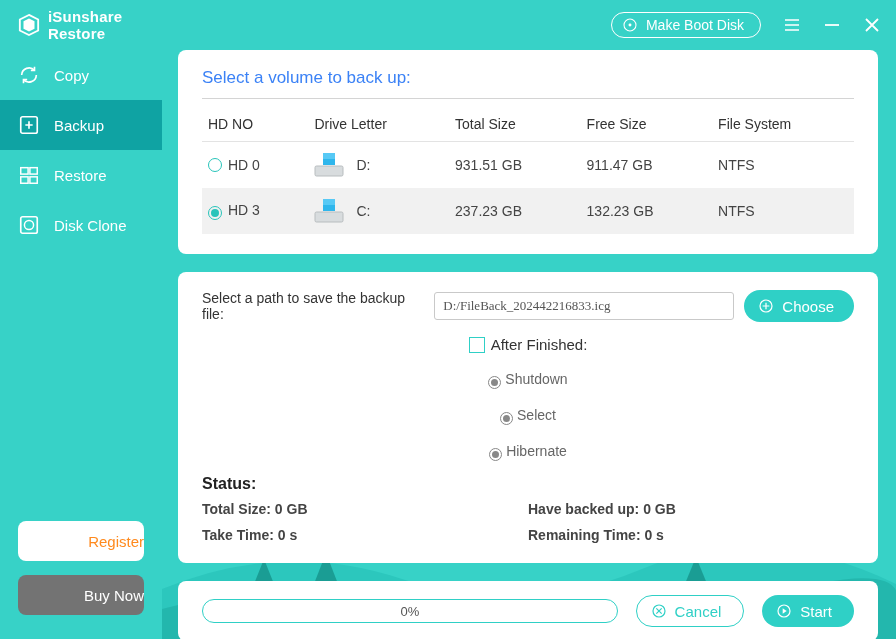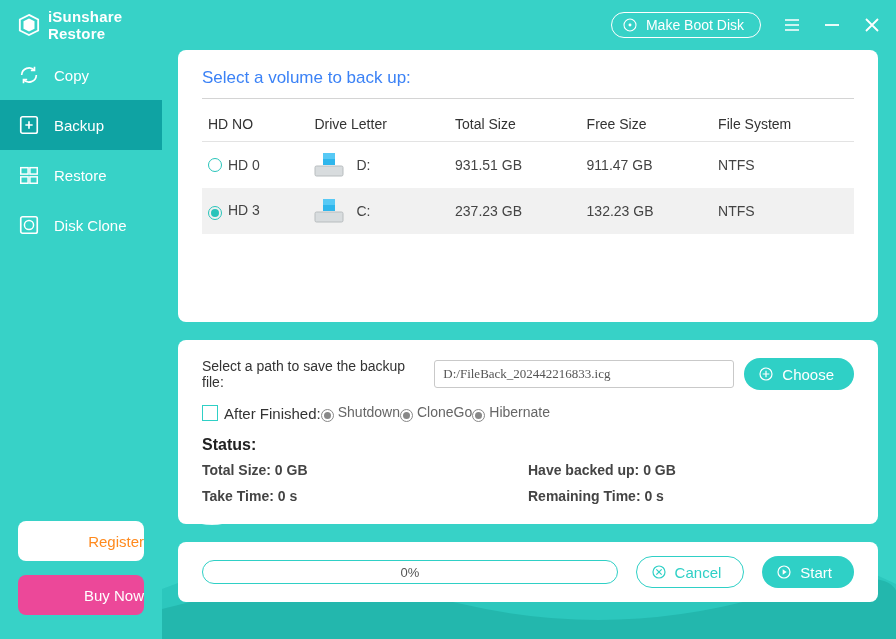--- a/index.html
+++ b/index.html
@@ -14,21 +14,21 @@
 .win-btn { width: 18px; height: 18px; cursor: pointer; display:flex; align-items:center; justify-content:center; }
 .win-btn svg { stroke: #fff; }
 
 .sidebar { position: absolute; left: 0; top: 50px; bottom: 0; width: 162px; display: flex; flex-direction: column; }
 .nav-item { display: flex; align-items: center; gap: 14px; padding: 0 18px; height: 50px; color: #fff; font-size: 15px; cursor: pointer; }
 .nav-item.active { background: #0fa3a3; }
 .nav-item svg { width: 22px; height: 22px; flex: 0 0 22px; }
 .sidebar-bottom { margin-top: auto; padding: 0 18px 24px; display: flex; flex-direction: column; gap: 14px; }
 .side-btn { height: 40px; border-radius: 8px; font-size: 15px; font-weight: 500; display:flex; align-items:center; justify-content:flex-end; cursor:pointer; }
 .side-btn.register { background:#fff; color:#ff8a1e; }
-.side-btn.buy { background:#ec4899; color:#fff; }
+.side-btn.buy { background:#737373; color:#fff; }
 
 .content { position: absolute; left: 178px; right: 18px; top: 50px; bottom: 18px; display:flex; flex-direction:column; gap:18px; }
 
 
 .landscape { position:absolute; left:162px; right:0; bottom:0; height:170px; pointer-events:none; }
 
 .panel { background:#fff; border-radius:8px; padding:18px 24px 20px; position:relative; z-index:2; }
 .panel.volumes { height:272px; }
 .panel.options { }
 .panel.progress { padding:14px 24px; }
@@ -40,21 +40,21 @@
 .tbl tr.row.selected td { background:#f1f1f1; }
 .radio { width:14px; height:14px; border:1.5px solid #28c4ba; border-radius:50%; display:inline-flex; align-items:center; justify-content:center; margin-right:6px; vertical-align:-2px; }
 .radio.on::after { content:""; width:8px; height:8px; background:#28c4ba; border-radius:50%; }
 .drive-cell { display:flex; align-items:center; gap:12px; }
 .drive-ico { width:30px; height:26px; }
 
 .opt-row { display:flex; align-items:center; gap:10px; font-size:14px; color:#333; margin-bottom:14px; }
 .opt-row input[type=text] { flex:0 0 300px; height:28px; border:1px solid #c9c9c9; border-radius:3px; padding:0 8px; font-size:13px; color:#555;font-family:Liberation Serif, serif; }
 .choose-btn { margin-left:auto; background:#2fd0c6; color:#fff; border-radius:18px; height:32px; padding:0 20px 0 14px; display:flex; align-items:center; gap:8px; font-size:15px; cursor:pointer; }
 .choose-btn svg{width:16px;height:16px;}
-.after-row { display:flex; align-items:center; font-size:14px; color:#666; }
+.after-row { display:flex; align-items:center; gap:18px; font-size:14px; color:#666;flex-direction:column; }
 .after-row .label { color:#333; font-size:15px; display:flex; align-items:center; gap:6px; }
 .chk { width:16px; height:16px; border:1.5px solid #2fd0c6; display:inline-block; }
 .mini-radio { width:13px; height:13px; border:1.5px solid #888; border-radius:50%; display:inline-flex; align-items:center; justify-content:center; margin-right:4px; vertical-align:-2px;}
 .mini-radio::after{content:"";width:7px;height:7px;background:#888;border-radius:50%;}
 
 .status-title { font-weight:600; font-size:16px; color:#222; margin:14px 0 8px;}
 .status-grid { display:grid; grid-template-columns:1fr 1fr; row-gap:10px; font-size:14px; color:#444;font-weight:bold; }
 
 .prog-row { display:flex; align-items:center; gap:18px; }
 .progressbar { flex:1; height:24px; border:1.5px solid #2fd0c6; border-radius:14px; position:relative; }
@@ -224,21 +224,21 @@
           </svg>
         <span>Choose</span>
       </div>
     </div>
     <div class="after-row">
       <span class="label">
           <span class="chk"></span>
           <span>After Finished:</span>
         </span>
       <span><span class="mini-radio"></span><span>Shutdown</span></span>
-      <span><span class="mini-radio"></span><span>CloneGo</span></span>
+      <span><span class="mini-radio"></span><span>Select</span></span>
       <span><span class="mini-radio"></span><span>Hibernate</span></span>
     </div>
     <div class="status-title">Status:</div>
     <div class="status-grid">
       <div><span>Total Size: </span><span>0 GB</span></div>
       <div><span>Have backed up: </span><span>0 GB</span></div>
       <div><span>Take Time: </span><span>0 s</span></div>
       <div><span>Remaining Time: </span><span>0 s</span></div>
     </div>
   </div>

